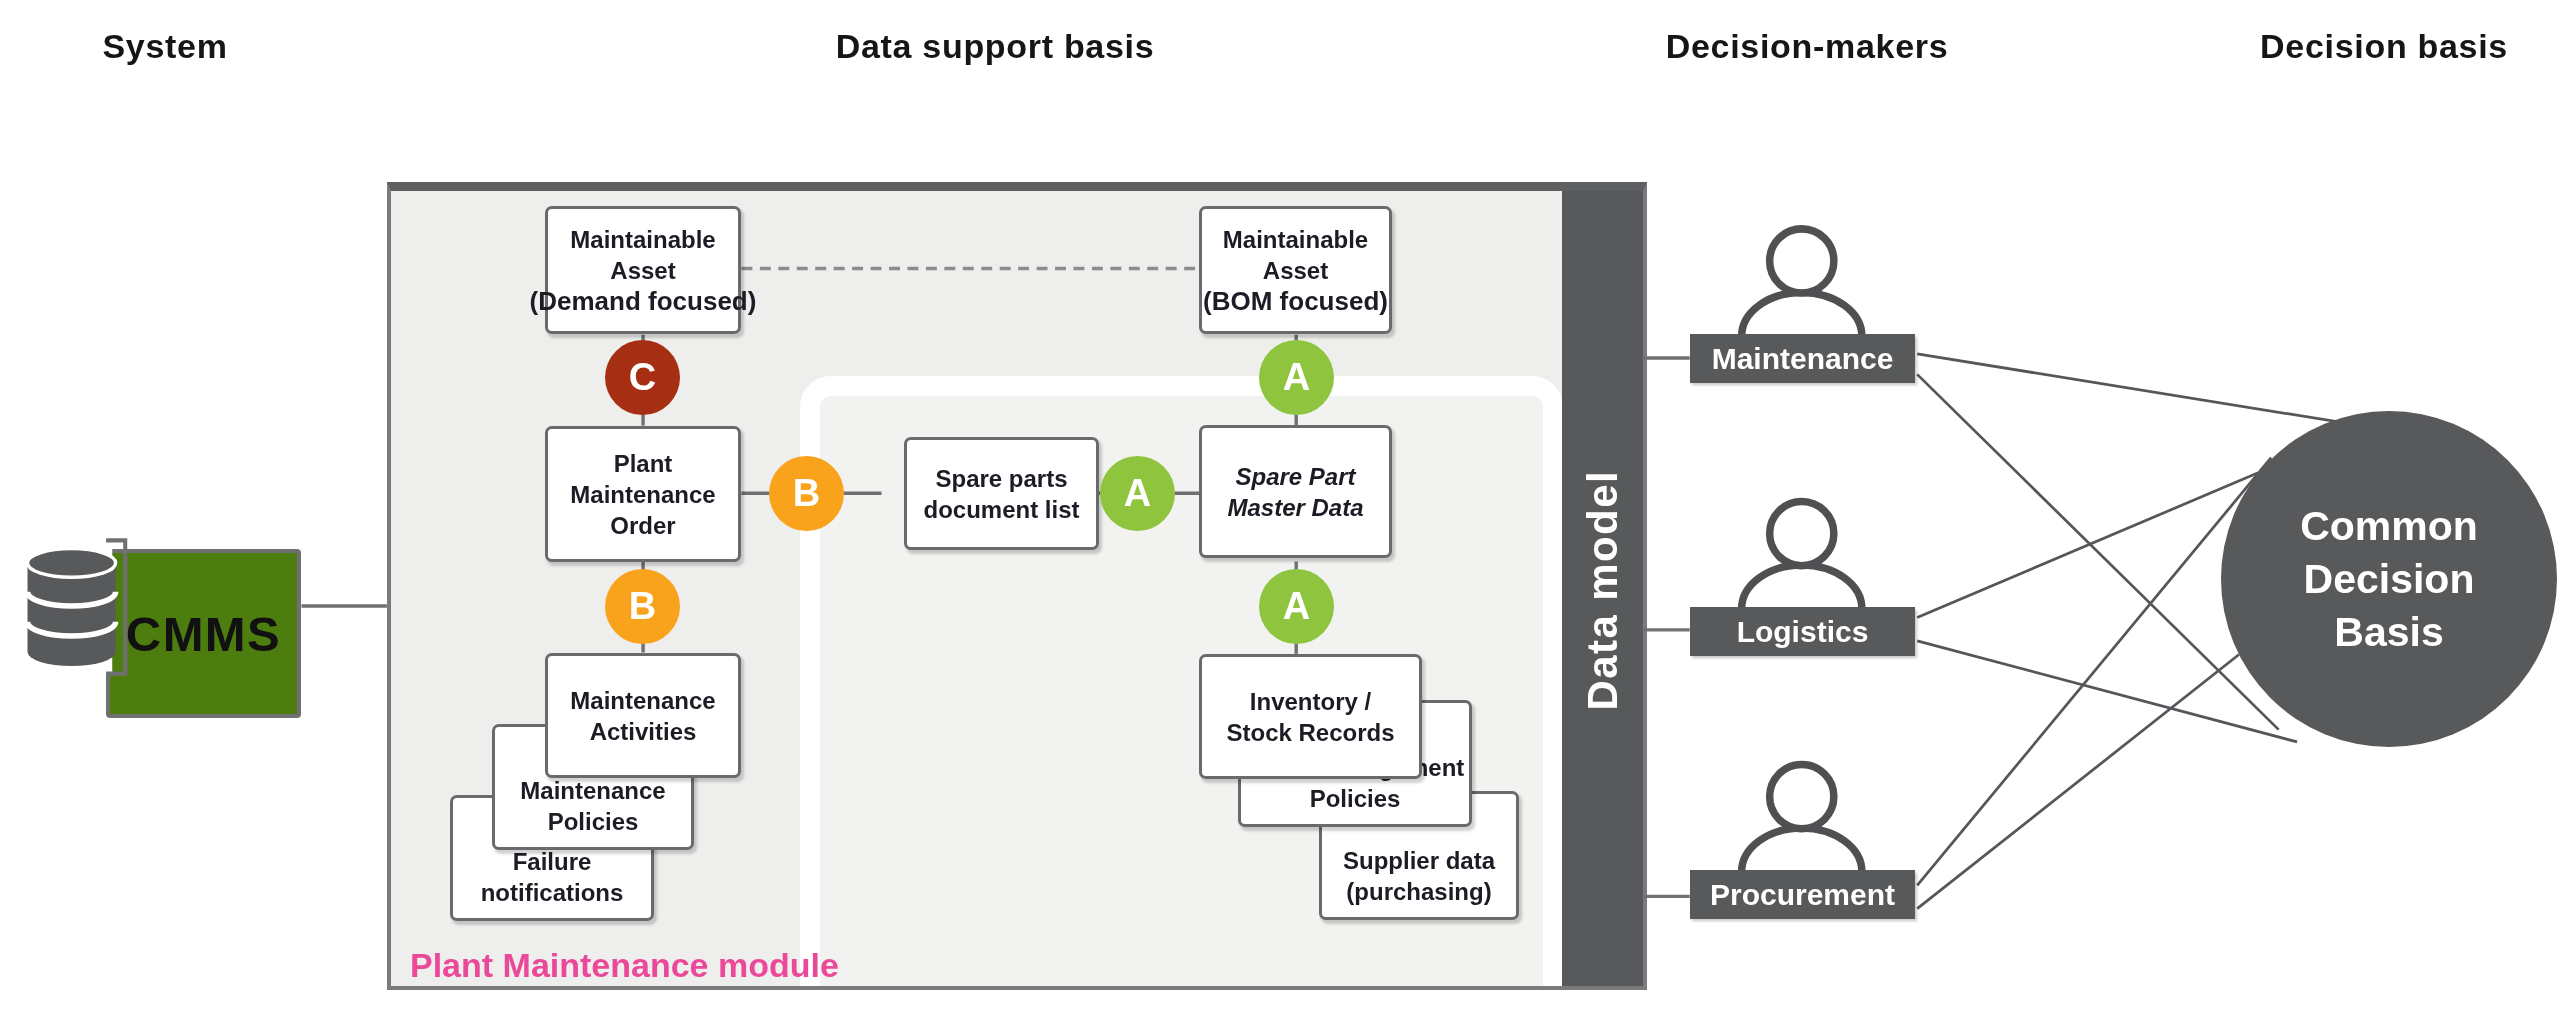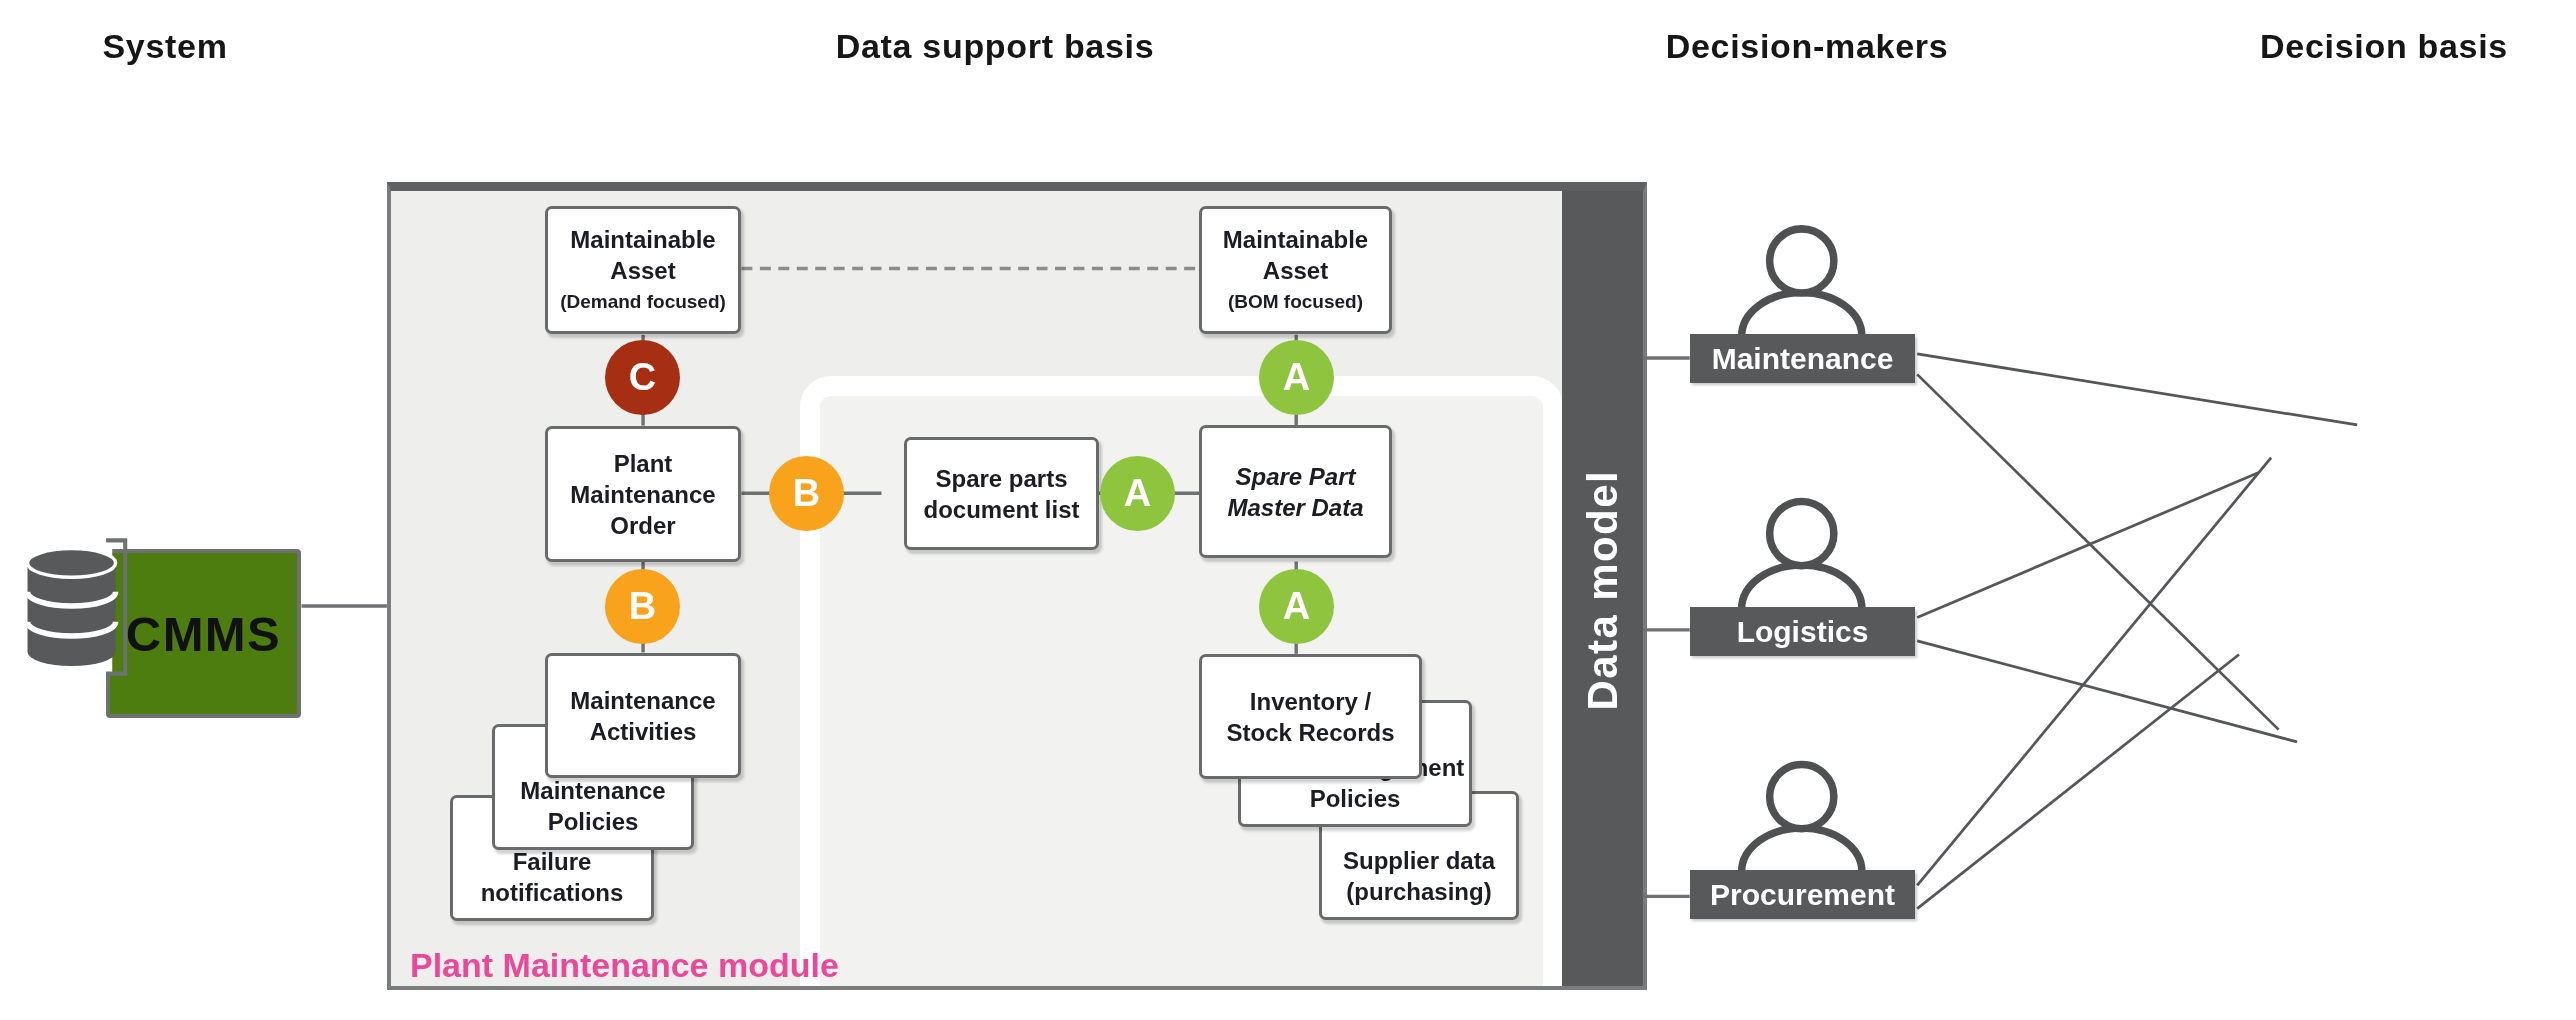--- a/index.html
+++ b/index.html
@@ -20,21 +20,21 @@
   .module-label{position:absolute;font-size:34px;font-weight:bold;color:#ec4899;white-space:nowrap;}
   svg.overlay{position:absolute;left:0;top:0;pointer-events:none;}
   .lines-layer{z-index:2;}
   .top-layer{z-index:6;}
   
   .node{position:absolute;background:#ffffff;border:3.4px solid #696a6c;border-radius:6.8px;
         box-sizing:border-box;display:flex;flex-direction:column;align-items:center;
         justify-content:center;z-index:3;box-shadow:2.7px 3.4px 2.7px rgba(0,0,0,0.18);}
   .node.shift-down{justify-content:flex-end;padding-bottom:9.6px;}
   .node-line{font-size:24px;font-weight:bold;color:#1c1c24;line-height:31px;white-space:nowrap;}
-  .node-line.small{font-size:19px;}
+  .node-line.small{font-size:26px;}
   .badge{position:absolute;border-radius:50%;display:flex;align-items:center;justify-content:center;
          color:#ffffff;font-weight:bold;font-size:38px;z-index:4;}
   
   .cmms-box{position:absolute;left:106px;top:549px;width:195px;height:169px;background:#4d7c0f;
             border:4.1px solid #6f7072;border-radius:4.1px;box-sizing:border-box;display:flex;
             align-items:center;justify-content:center;z-index:3;text-align:center;}
   .cmms-label{font-size:49px;font-weight:bold;color:#111111;letter-spacing:1.4px;}
   
   .dm-box{position:absolute;left:1690px;width:225px;height:49px;background:#58595b;
           display:flex;align-items:center;justify-content:center;z-index:3;
@@ -94,20 +94,25 @@
         <circle cx="2637" cy="1166" r="47" fill="#ffffff" stroke="#4f5052" stroke-width="11"></circle>
       </g>
     </svg>
 
   <div class="module-label" style="left:410px;top:946px">Plant Maintenance module</div>
 
   <div class="cmms-box">
     <span class="cmms-label">CMMS</span>
   </div>
 
+  <div class="decision-circle">
+    <span class="circle-line">Common</span>
+    <span class="circle-line">Decision</span>
+    <span class="circle-line">Basis</span>
+  </div>
 
   <svg class="overlay top-layer" width="2576" height="1020" id="svg-top" viewBox="0 0 3770 1493">
     <g>
       <rect x="146" y="791" width="18" height="195" fill="#ffffff"></rect>
       <path d="M155,791 h28 v195 h-28" fill="none" stroke="#6f7072" stroke-width="6"></path>
     </g>
     <g>
       <path d="M40,824 a64.5,21 0 0 1 129,0 v130 a64.5,21 0 0 1 -129,0 z" fill="#58595b"></path>
       <ellipse cx="104.5" cy="824" rx="64.5" ry="21" fill="#58595b" stroke="#ffffff" stroke-width="5"></ellipse>
       <path d="M40,866 a64.5,21 0 0 0 129,0" fill="none" stroke="#ffffff" stroke-width="8"></path>

